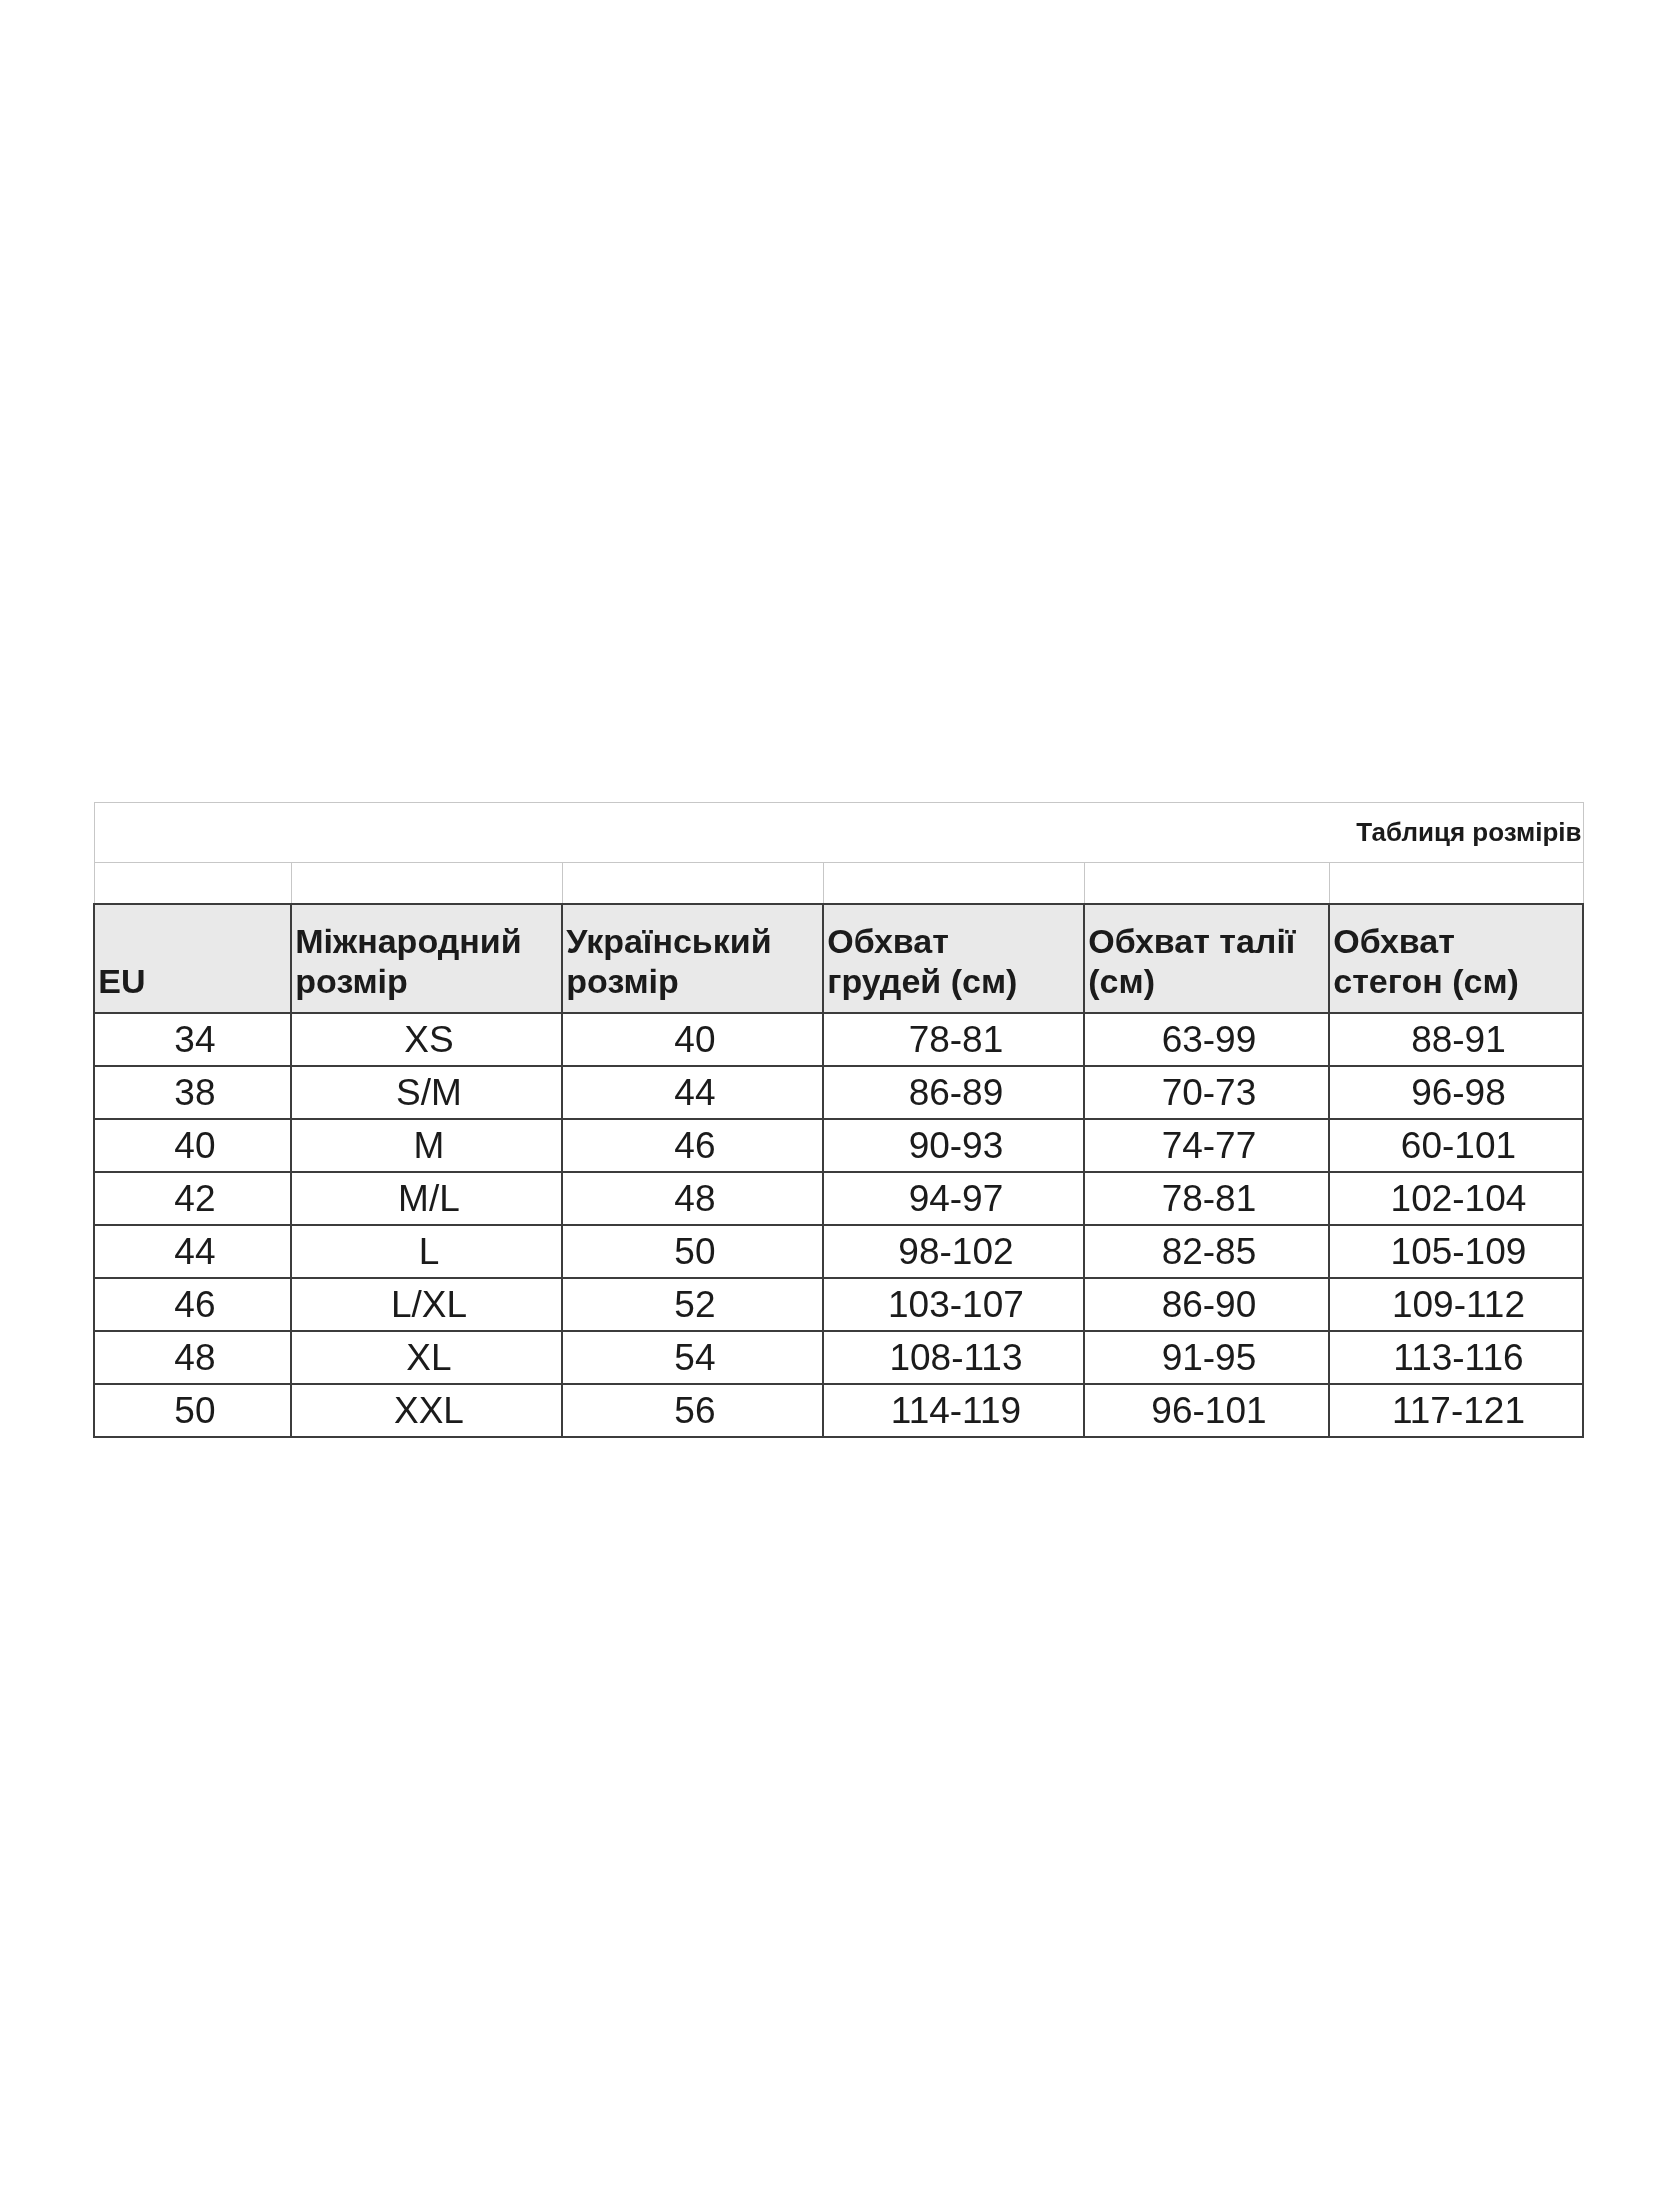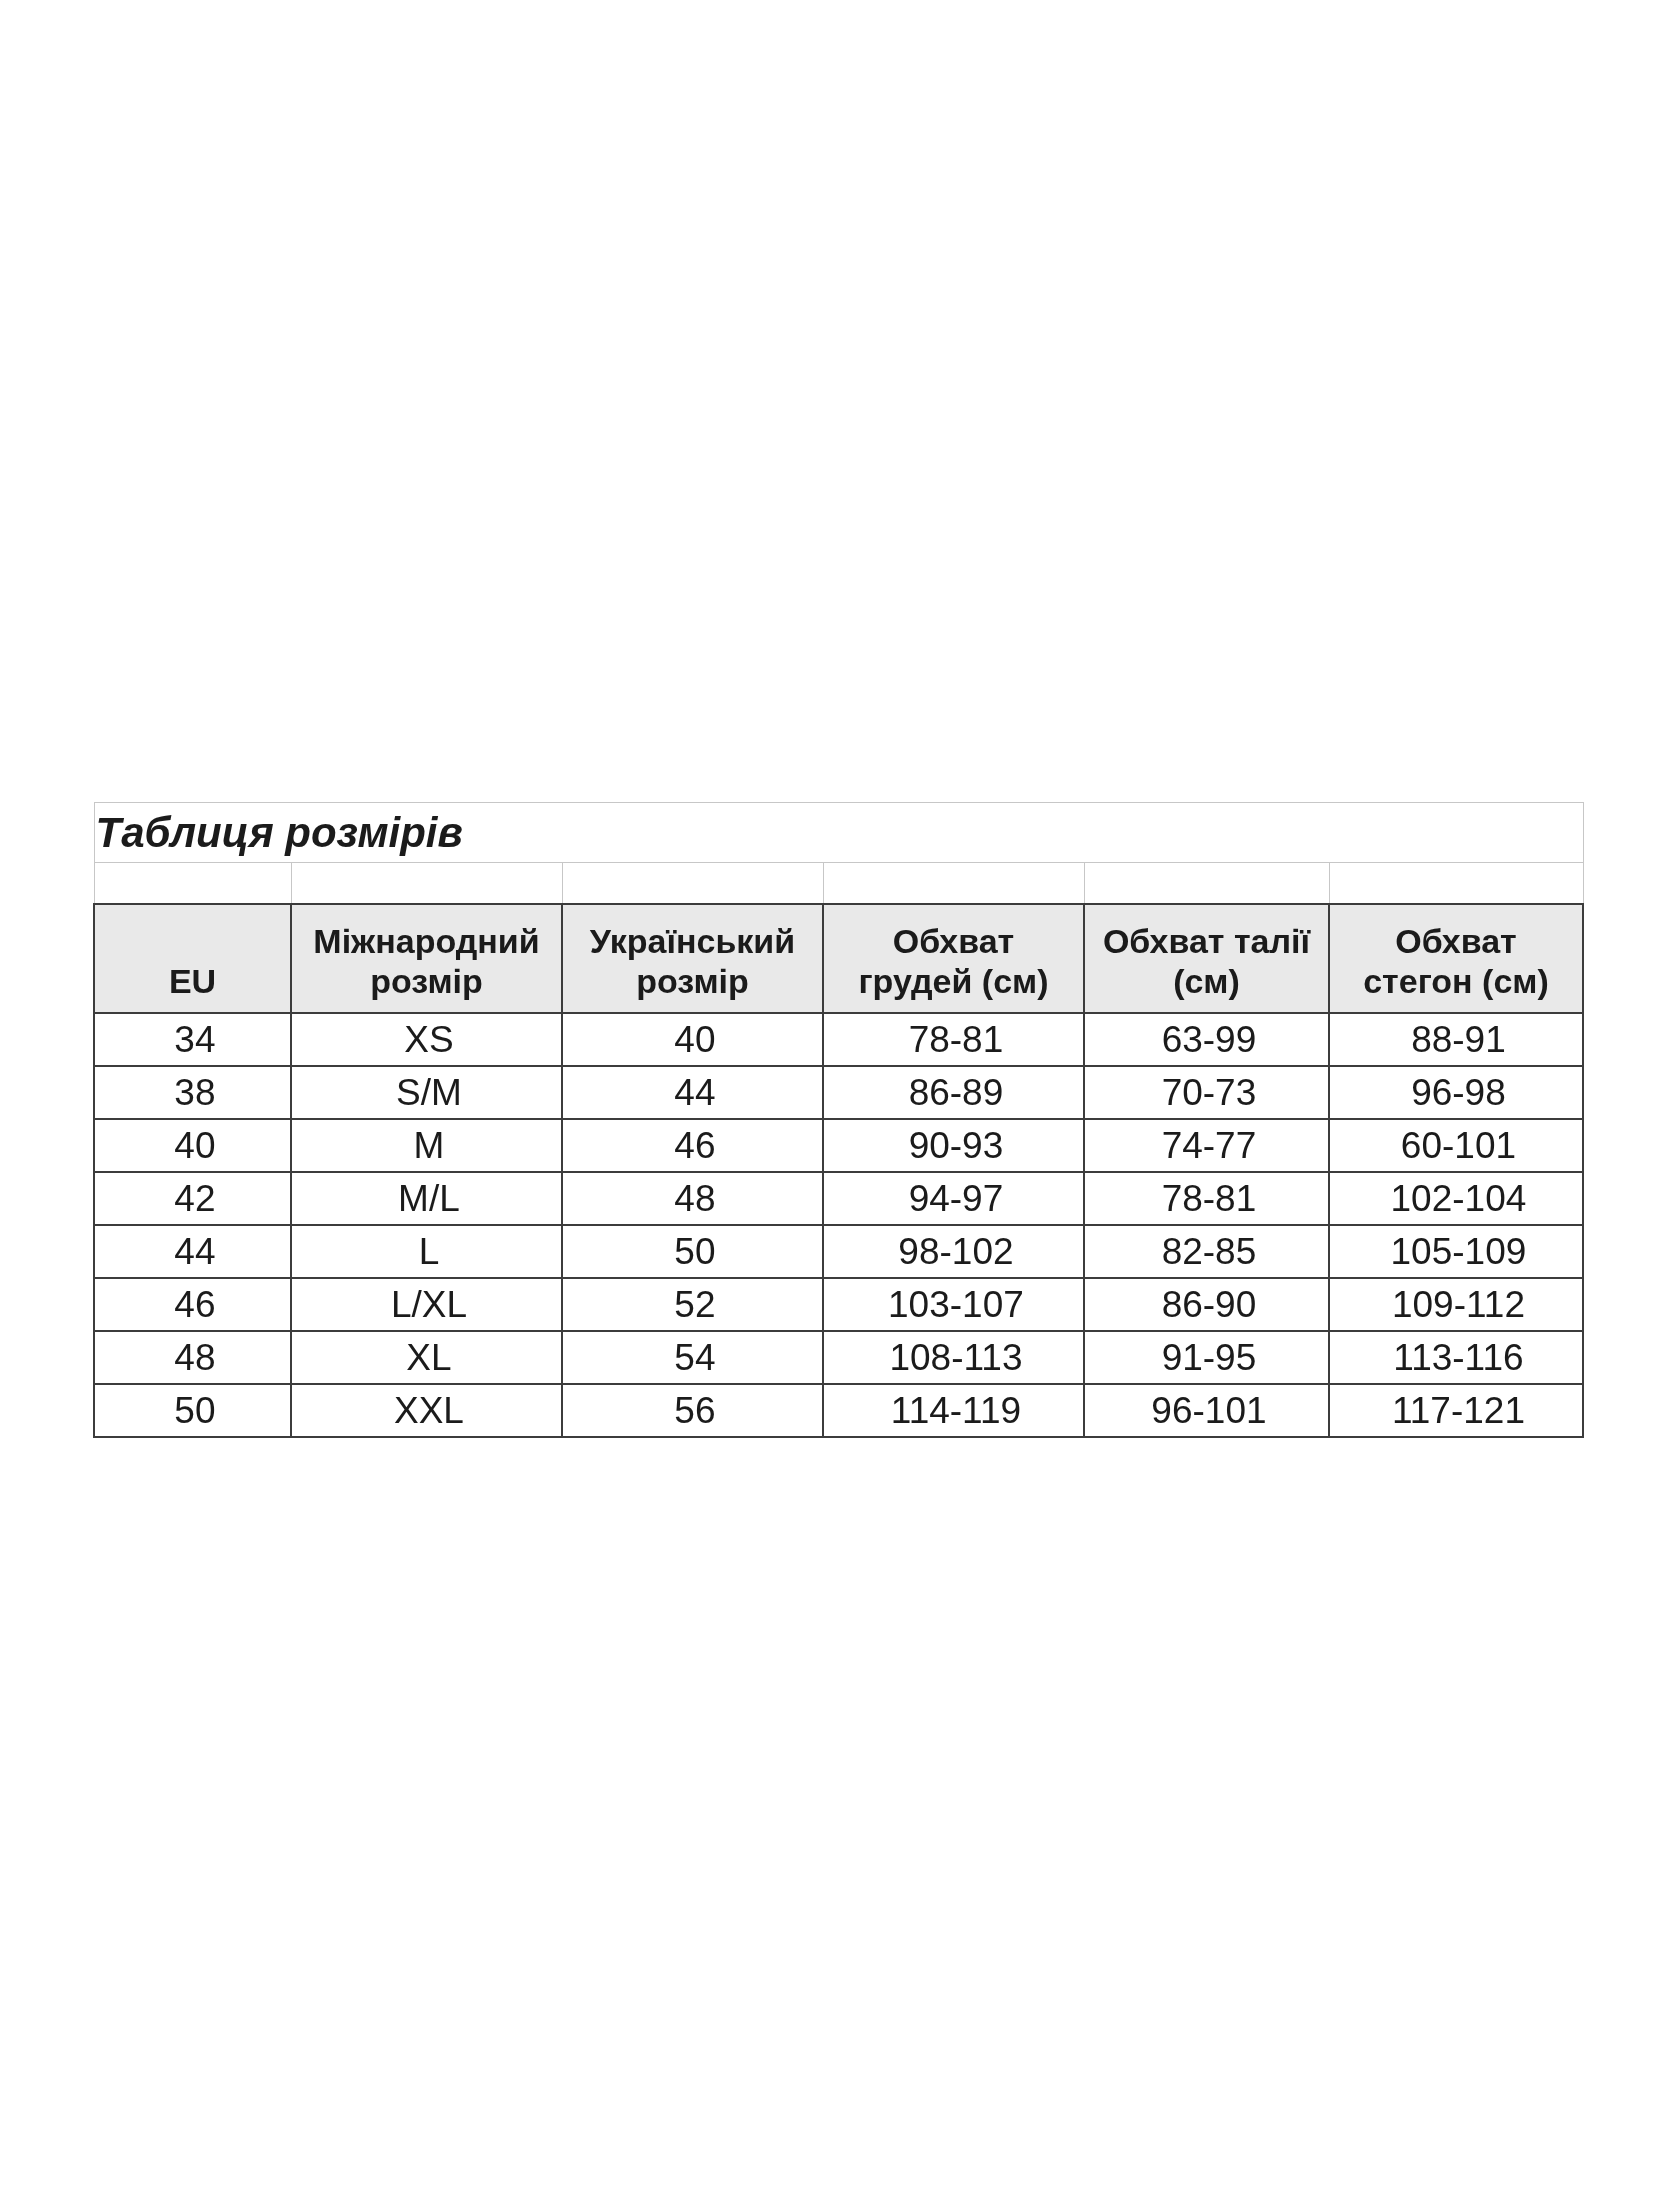--- a/index.html
+++ b/index.html
@@ -22,39 +22,38 @@
   }
   table.size-table {
     border-collapse: collapse;
     table-layout: fixed;
     width: 1490px;
   }
   
   td.title-cell {
     border: 1.6px solid #c7c7c7;
     height: 57px;
-    text-align: left;
+    text-align: right;
     vertical-align: middle;
     font-weight: bold;
-    font-size: 42px;
+    font-size: 26px;
     color: #1b1b1b;
-    font-style: italic;
   }
   
   tr.spacer-row td {
     border: 1.6px solid #c7c7c7;
     height: 38px;
   }
   
   th.col-header {
     border: 2.5px solid #3c3c3c;
     background: #e9e9e9;
     height: 91px;
     vertical-align: bottom;
-    text-align: center;
+    text-align: left;
     font-size: 34px;
     font-weight: bold;
     line-height: 1.18;
     padding: 4.9px 3.3px 11.4px 3.3px;
     white-space: pre-line;
     color: #1b1b1b;
   }
   
   td.data-cell {
     border: 2.5px solid #3c3c3c;

